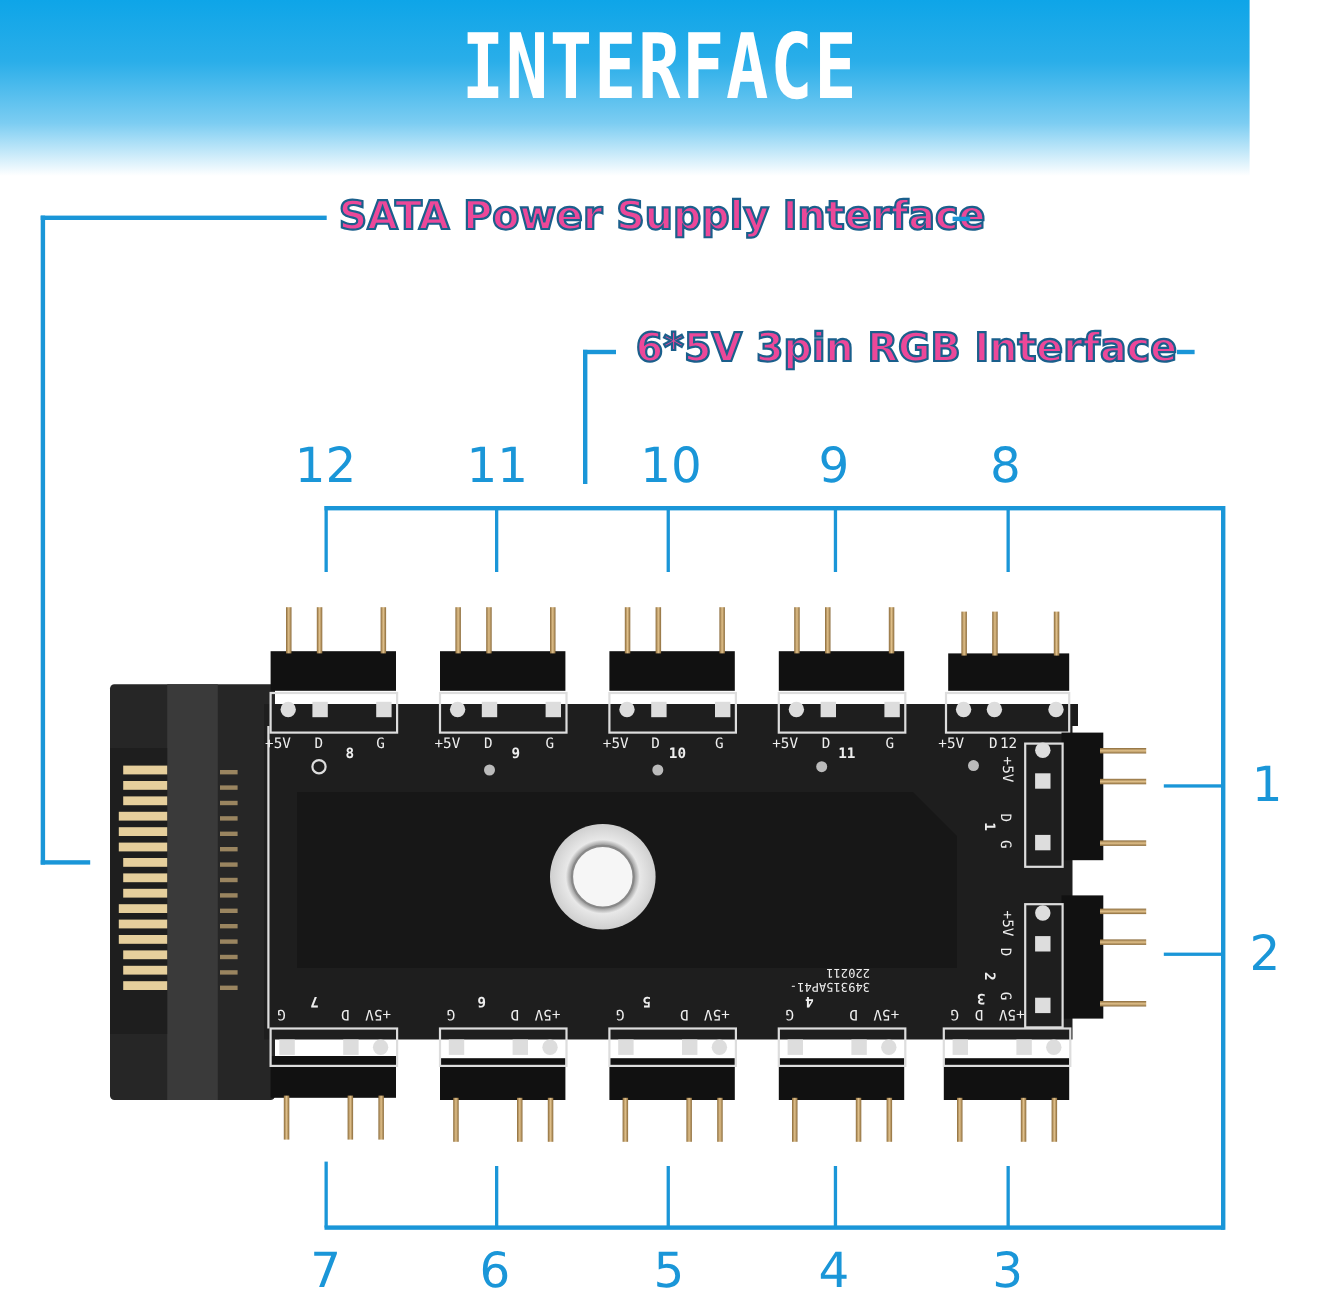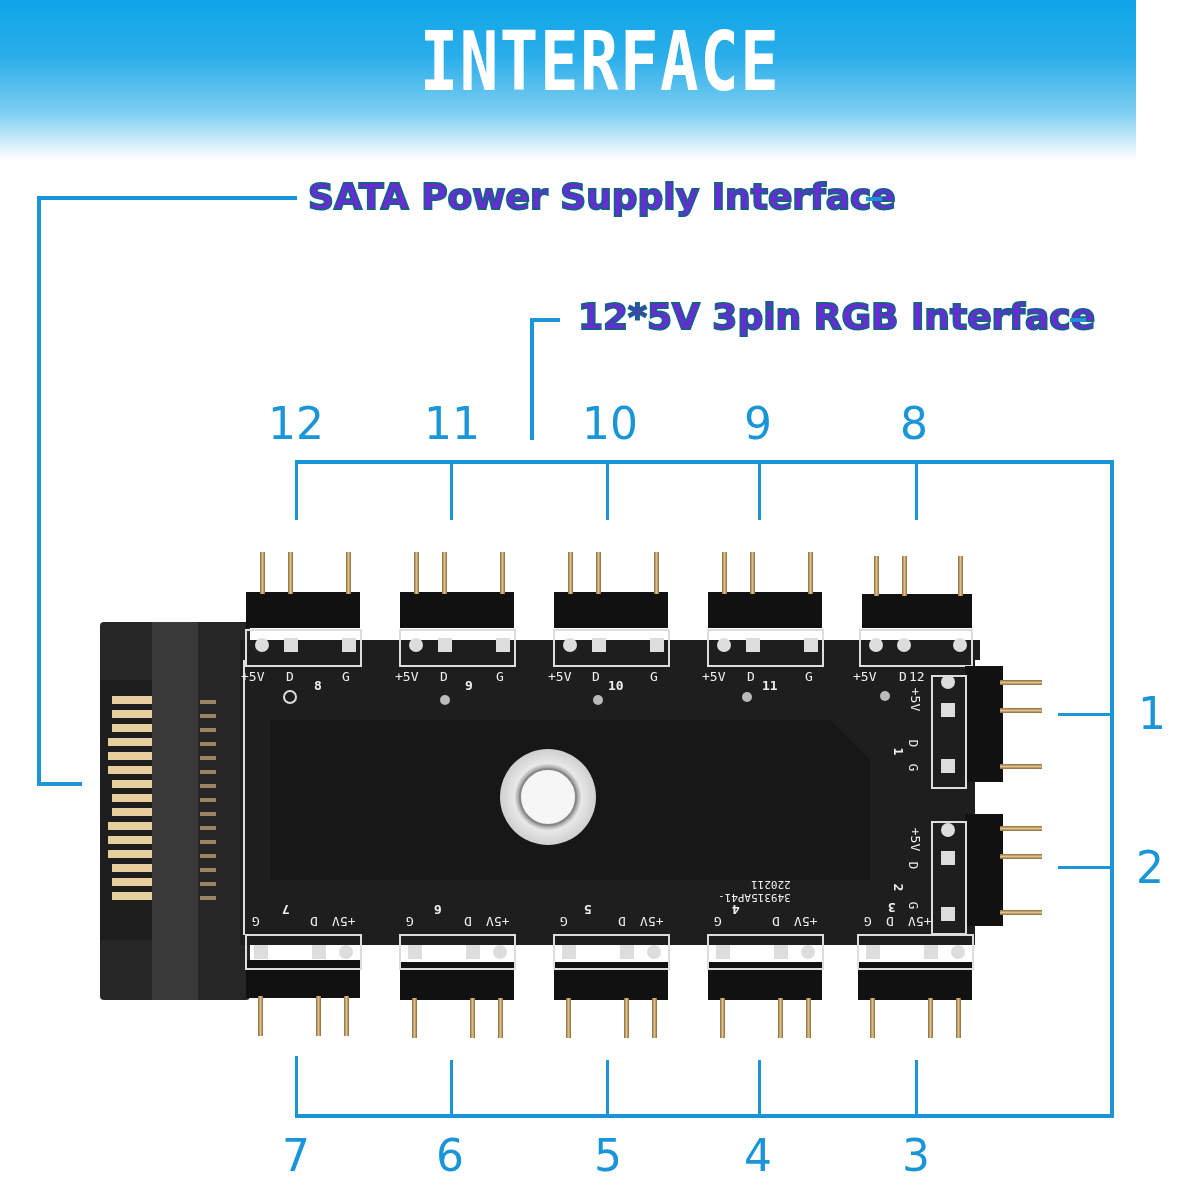--- a/index.html
+++ b/index.html
@@ -3,42 +3,42 @@
 <meta charset="utf-8">
 <style>
   html, body { margin: 0; padding: 0; }
   body { width: 1200px; height: 1179px; position: relative; overflow: hidden; background: #ffffff; font-family: "DejaVu Sans", sans-serif; }
   .banner { position: absolute; left: 0; top: 0; width: 1136px; height: 160px;
     background: linear-gradient(to bottom, #0ea5e8 0%, #2aaee9 35%, #7ccdf2 70%, #ffffff 100%); }
   .banner-title { position: absolute; left: 0; top: 14px; width: 1200px; text-align: center;
     font-family: "DejaVu Sans Mono", monospace; font-weight: bold; font-size: 82px; color: #ffffff;
     letter-spacing: 2px; transform: scaleX(0.78); transform-origin: center; }
   .outlined { position: absolute; font-family: "DejaVu Sans", sans-serif; font-weight: bold; font-size: 36px;
-    color: #6d28d9; -webkit-text-stroke: 2px #1a5f8c; letter-spacing: 0px; white-space: nowrap; }
+    color: #ec4899; -webkit-text-stroke: 2px #1a5f8c; letter-spacing: 0px; white-space: nowrap; }
   .dash { position: absolute; height: 4px; width: 16px; background: #1a96d8; }
   .line { position: absolute; background: #1a96d8; }
   .num { position: absolute; font-family: "DejaVu Sans", sans-serif; font-size: 44px; color: #1a96d8; font-weight: normal; }
   svg { position: absolute; left: 0; top: 0; }
 </style>
 </head>
 <body>
 
 <div class="banner">
   <div class="banner-title">INTERFACE</div>
 </div>
 
 <div class="line" style="left:37px; top:196px; width:260px; height:4px;"></div>
 <div class="line" style="left:37px; top:196px; width:4px; height:590px;"></div>
 <div class="line" style="left:37px; top:782px; width:45px; height:4px;"></div>
 <div class="outlined" style="left:308px; top:176px;">SATA Power Supply Interface</div>
 <div class="dash" style="left:866px; top:197px;"></div>
 
 <div class="line" style="left:530px; top:318px; width:30px; height:4px;"></div>
 <div class="line" style="left:530px; top:318px; width:4px; height:122px;"></div>
-<div class="outlined" style="left:578px; top:296px;">12*5V 3pin RGB Interface</div>
+<div class="outlined" style="left:578px; top:296px;">6*5V 3pin RGB Interface</div>
 <div class="dash" style="left:1070px; top:318px;"></div>
 
 <div class="num" style="left:268px; top:398px;">12</div>
 <div class="num" style="left:424px; top:398px;">11</div>
 <div class="num" style="left:582px; top:398px;">10</div>
 <div class="num" style="left:744px; top:398px;">9</div>
 <div class="num" style="left:900px; top:398px;">8</div>
 
 <div class="line" style="left:295px; top:460px; width:818px; height:4px;"></div>
 <div class="line" style="left:295px; top:460px; width:3px; height:60px;"></div>

